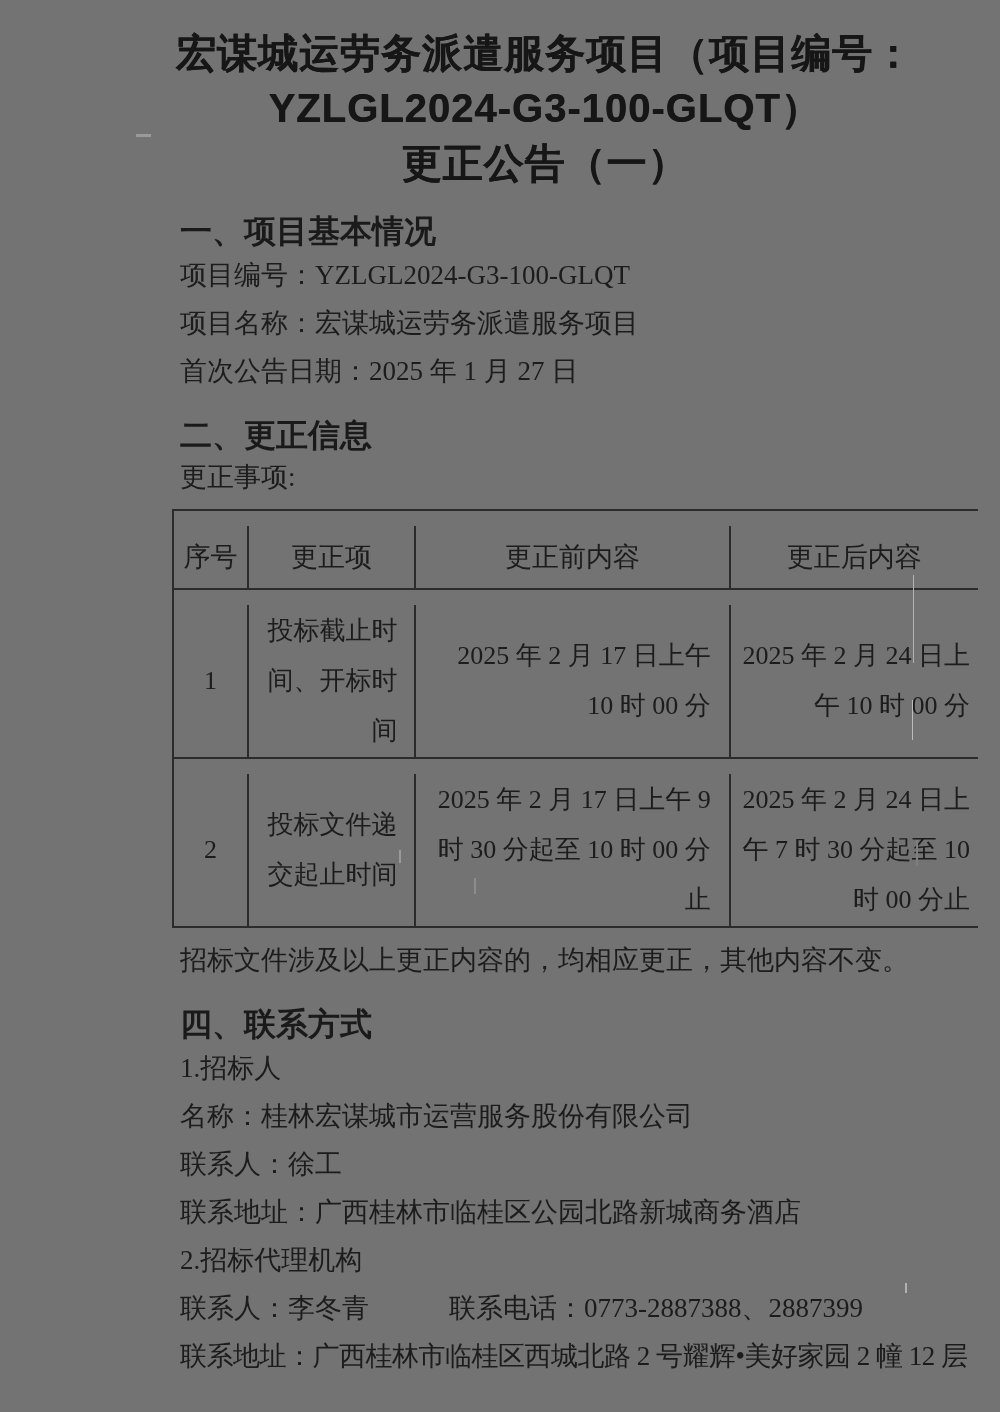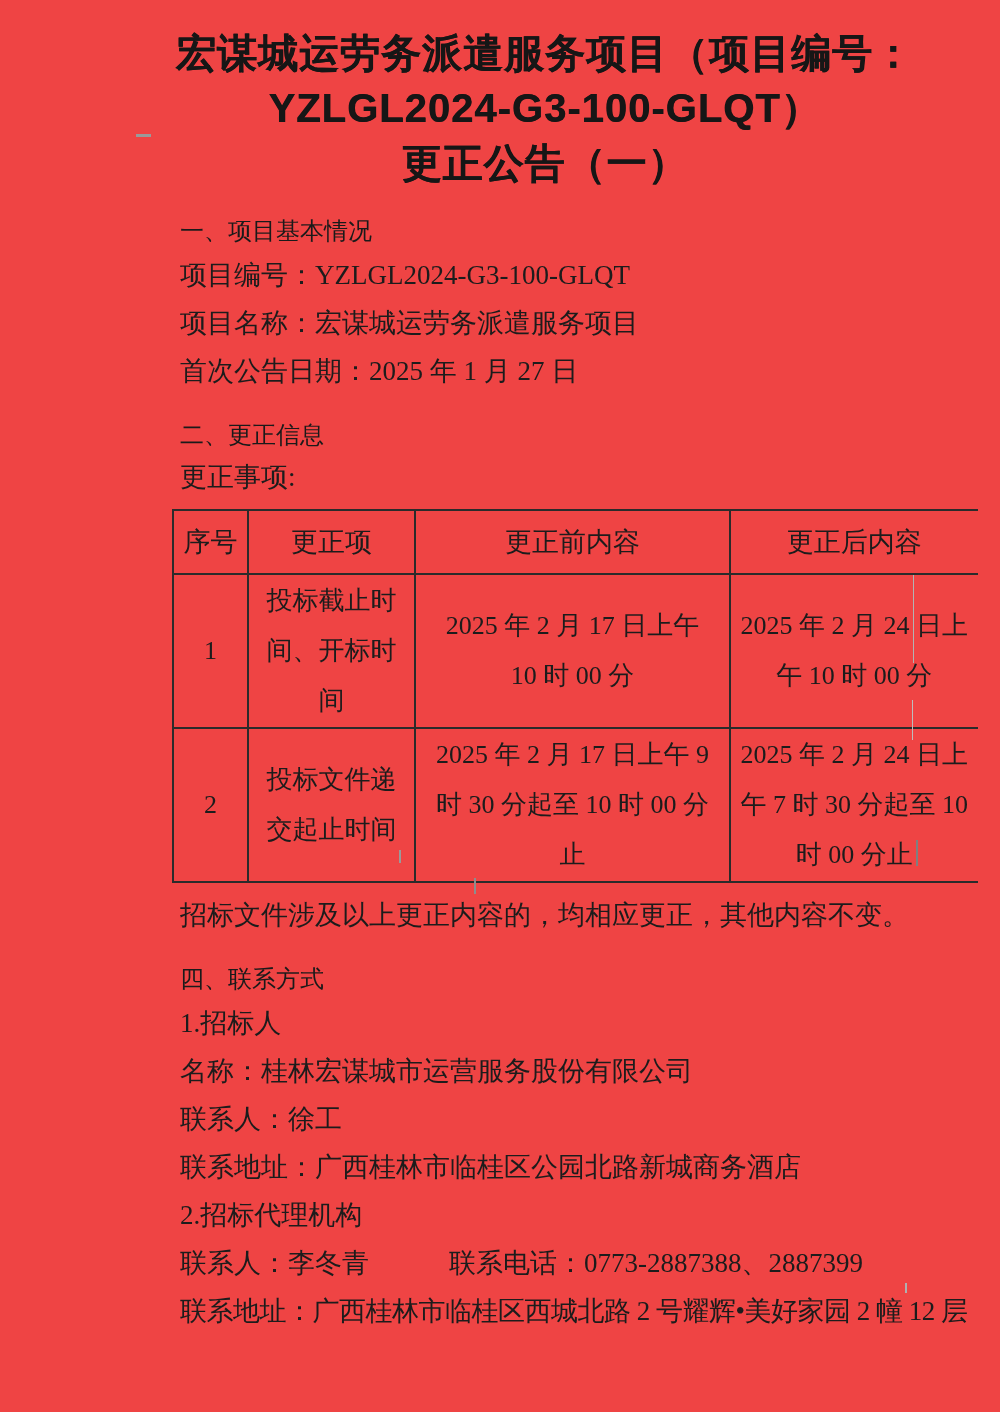--- a/index.html
+++ b/index.html
@@ -1,61 +1,62 @@
 <!DOCTYPE html>
 <html><head>
 <meta charset="utf-8">
 <style>
   * { margin:0; padding:0; box-sizing:border-box; }
   html,body { background:#e8e8e8; }
   .page {
     position:relative;
     width:1000px; height:1412px;
     margin:0 auto;
-    background:#ef4444;
+    background:#737373;
     color:#1c1c1c;
     font-family:"Liberation Serif","DejaVu Serif",serif;
     overflow:hidden;
   }
   .content { padding:26px 20px 0 180px; }
   .title {
     text-align:center;
     font-family:"Liberation Sans","DejaVu Sans",sans-serif;
     font-weight:bold;
     font-size:40px;
     line-height:55px;
     letter-spacing:1px;
     color:#161616;
     margin-left:-70px;
     margin-bottom:14px;
     text-shadow:0.6px 0 0 #161616;
   }
   .h2 {
-    font-size:24px;
-    font-weight:normal;
+    font-size:32px;
+    font-weight:bold;
     line-height:40px;
     margin-top:20px;
     color:#1a1a1a;
   }
   .bodyline { font-size:27px; line-height:48px; white-space:nowrap; }
   .pair { display:flex; gap:120px; }
   .tbl {
     width:806px;
     margin:10px 0 8px -8px;
     border-top:2px solid #2b2b2b;
     border-left:2px solid #2b2b2b;
     border-bottom:0;
   }
   .t-row { display:flex; border-bottom:2px solid #2b2b2b; }
   .t-cell {
     border-right:2px solid #2b2b2b;
     display:flex; align-items:center; justify-content:center;
-    text-align:center;
+    text-align:right;
     font-size:26px;
     line-height:50px;
+    margin-top:15px;
   }
   .t-cell.last { border-right:0; }
   .c1 { width:75px; }
   .c2 { width:168px; padding:1px 17px; }
   .c3 { width:315px; padding:0 18px; }
   .c4 { width:248px; padding:0 8px; }
   .t-head .t-cell { height:62px; font-size:27px; }
   .r1 .t-cell { min-height:150px; }
   .r2 .t-cell { min-height:152px; }
   .artifact { position:absolute; background:#9a9a9a; }

